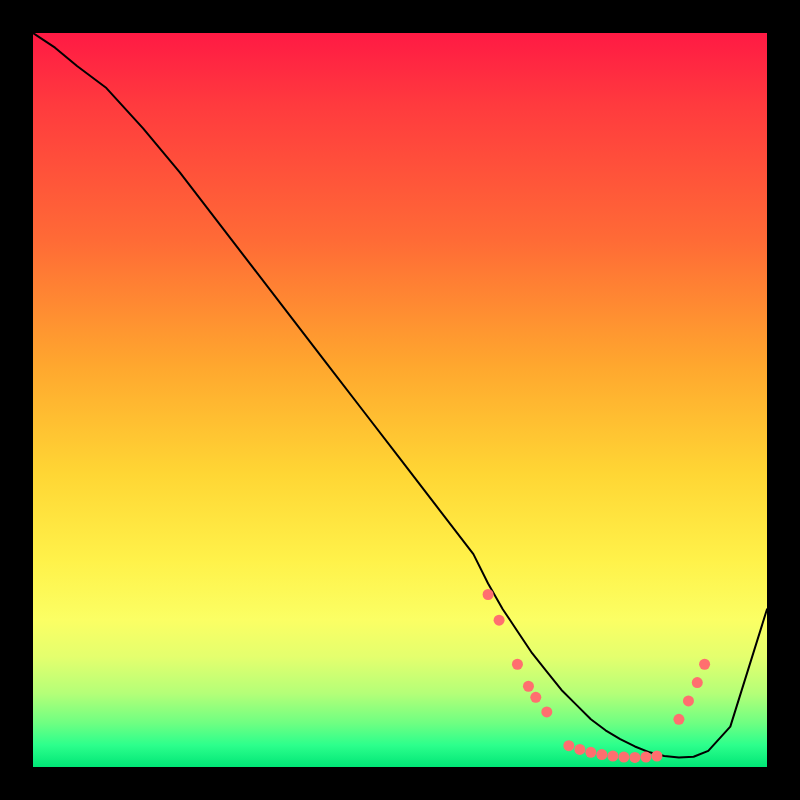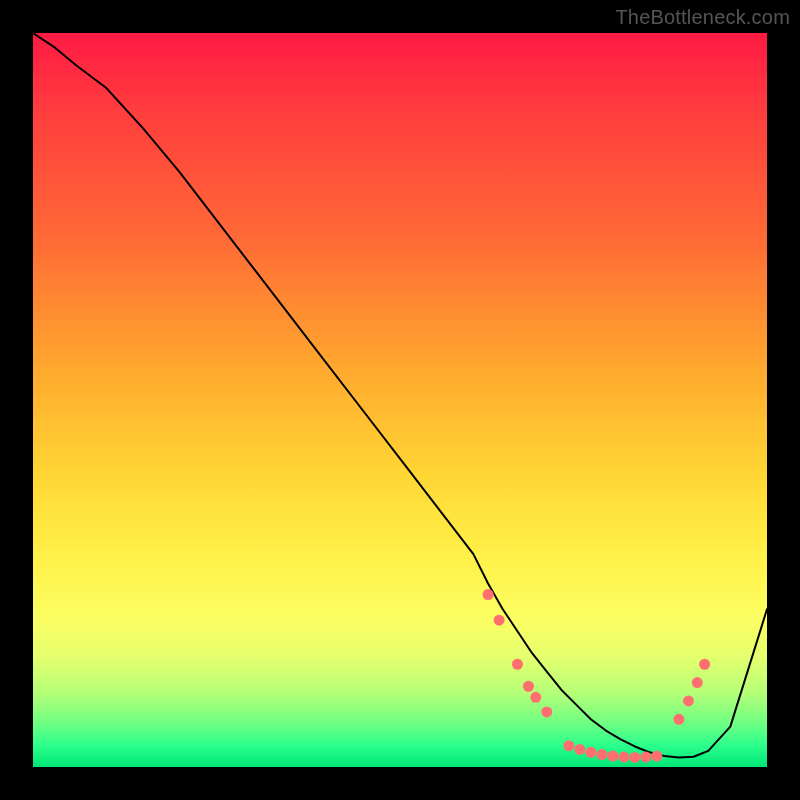--- a/index.html
+++ b/index.html
@@ -91,14 +91,13 @@
           <circle cx="601.88" cy="724.46" r="5.5" class="dot"></circle>
           <circle cx="612.89" cy="724.09" r="5.5" class="dot"></circle>
           <circle cx="623.90" cy="722.99" r="5.5" class="dot"></circle>
           <circle cx="645.92" cy="686.29" r="5.5" class="dot"></circle>
           <circle cx="655.46" cy="667.94" r="5.5" class="dot"></circle>
           <circle cx="664.27" cy="649.59" r="5.5" class="dot"></circle>
           <circle cx="671.61" cy="631.24" r="5.5" class="dot"></circle>
         </g>
     </svg>
   </div>
-  <div class="attribution">TheBottleneck.com</div>
 </div>
 
 </body></html>

